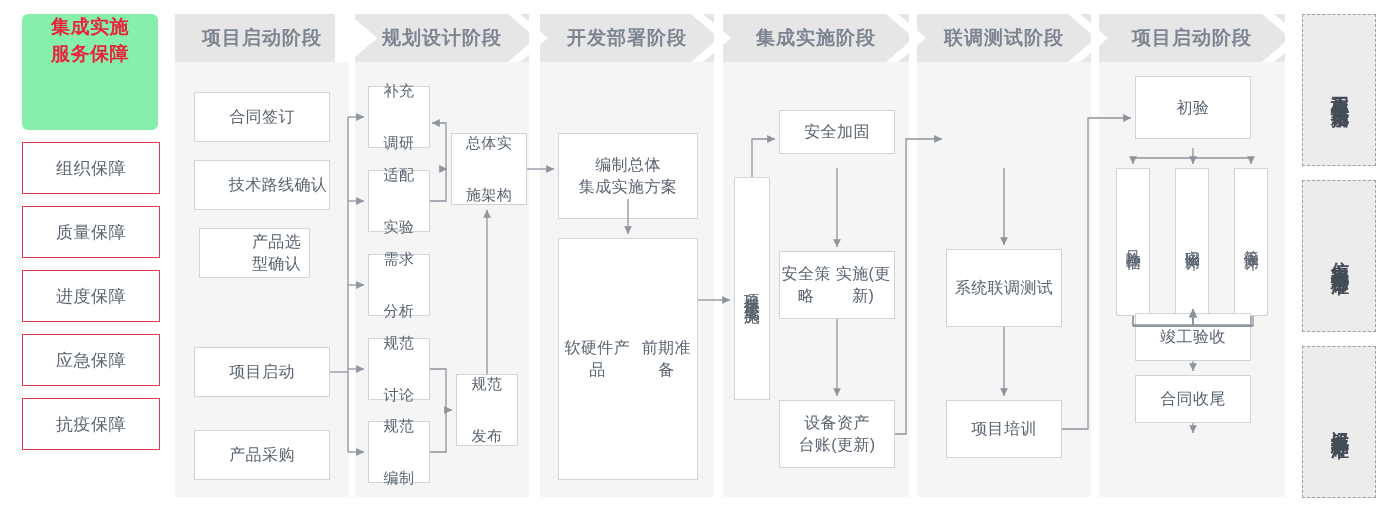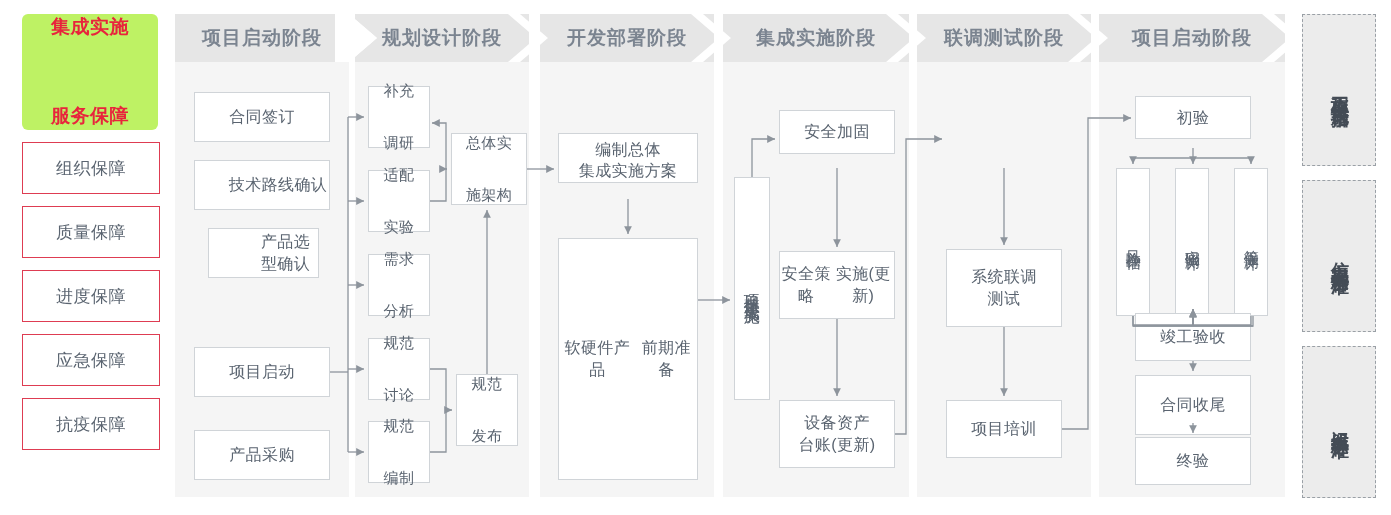--- a/index.html
+++ b/index.html
@@ -8,22 +8,22 @@
     background:#ffffff;
     font-family:"Liberation Sans","DejaVu Sans",sans-serif;
     color:#5a6470;
     overflow:hidden;
   }
   #root{position:relative;width:1391px;height:515px;}
 
   
   .left-col{position:absolute;left:22px;top:14px;width:136px;}
   .left-title{
-    width:136px;height:116px;background:#bef264;border-radius:6px;
-    display:flex;flex-direction:column;align-items:center;justify-content:space-between;
+    width:136px;height:116px;background:#86efac;border-radius:6px;
+    display:flex;flex-direction:column;align-items:center;justify-content:flex-start;
     color:#e8243c;font-weight:bold;font-size:19px;line-height:1.42;letter-spacing:.5px;
   }
   .left-item{
     width:136px;height:50px;margin-top:12px;background:#ffffff;
     border:1.4px solid #de3c52;
     display:flex;align-items:center;justify-content:center;
     font-size:17px;color:#5a6470;letter-spacing:.5px;
   }
 
   
@@ -80,21 +80,21 @@
     <div class="left-item">应急保障</div>
     <div class="left-item">抗疫保障</div>
   </div>
 
   <div class="phase" style="left:175px;width:174px;">
     <div class="phase-head">项目启动阶段</div>
     <div class="phase-body"></div>
   </div>
   <div class="node" style="left:194px;top:92px;width:136px;height:50px;">合同签订</div>
   <div class="node" style="left:194px;top:160px;width:136px;height:50px;padding-left:32px;">技术路线确认</div>
-  <div class="node" style="left:208px;top:228px;width:111px;height:50px;padding-left:44px;">产品选型确认</div>
+  <div class="node" style="left:199px;top:228px;width:111px;height:50px;padding-left:44px;">产品选型确认</div>
   <div class="node" style="left:194px;top:347px;width:136px;height:50px;">项目启动</div>
   <div class="node" style="left:194px;top:430px;width:136px;height:50px;">产品采购</div>
 
   <div class="phase" style="left:355px;width:174px;">
     <div class="phase-head">规划设计阶段</div>
     <div class="phase-body"></div>
   </div>
   <div class="node sm" style="left:368px;top:86px;width:62px;height:62px;flex-direction:column;">
     <span>补充</span>
     <span>调研</span>
@@ -121,21 +121,21 @@
   </div>
   <div class="node sm" style="left:451px;top:133px;width:76px;height:72px;flex-direction:column;">
     <span>总体实</span>
     <span>施架构</span>
   </div>
 
   <div class="phase" style="left:540px;width:174px;">
     <div class="phase-head">开发部署阶段</div>
     <div class="phase-body"></div>
   </div>
-  <div class="node" style="left:558px;top:133px;width:140px;height:50px;flex-direction:column;justify-content:flex-end;">
+  <div class="node" style="left:558px;top:133px;width:140px;height:86px;flex-direction:column;">
     <span>编制总体</span>
     <span>集成实施方案</span>
   </div>
   <div class="node" style="left:558px;top:238px;width:140px;height:242px;flex-direction:row;">
     <span>软硬件产品</span>
     <span>前期准备</span>
   </div>
 
   <div class="phase" style="left:723px;width:186px;">
     <div class="phase-head">集成实施阶段</div>
@@ -149,37 +149,36 @@
   </div>
   <div class="node" style="left:779px;top:400px;width:116px;height:68px;flex-direction:column;">
     <span>设备资产</span>
     <span>台账(更新)</span>
   </div>
 
   <div class="phase" style="left:917px;width:174px;">
     <div class="phase-head">联调测试阶段</div>
     <div class="phase-body"></div>
   </div>
-  <div class="node" style="left:946px;top:249px;width:116px;height:78px;flex-direction:column;">
+  <div class="node" style="left:946px;top:249px;width:116px;height:78px;flex-direction:row;">
     <span>系统联调</span>
     <span>测试</span>
   </div>
   <div class="node" style="left:946px;top:400px;width:116px;height:58px;">项目培训</div>
 
   <div class="phase" style="left:1099px;width:186px;">
     <div class="phase-head">项目启动阶段</div>
     <div class="phase-body"></div>
   </div>
-  <div class="node" style="left:1135px;top:96px;width:116px;height:43px;">初验</div>
+  <div class="node" style="left:1135px;top:76px;width:116px;height:63px;">初验</div>
   <div class="node vert" style="left:1116px;top:168px;width:34px;height:148px;font-size:15px;">风险评估</div>
   <div class="node vert" style="left:1175px;top:168px;width:34px;height:148px;font-size:15px;">密码测评</div>
   <div class="node vert" style="left:1234px;top:168px;width:34px;height:148px;font-size:15px;">等保测评</div>
   <div class="node" style="left:1135px;top:313px;width:116px;height:48px;">竣工验收</div>
-  <div class="node" style="left:1135px;top:375px;width:116px;height:60px;">合同收尾</div>
-  <div class="node" style="left:1135px;top:437px;width:116px;height:48px;">终验</div>
+  <div class="node" style="left:1135px;top:375px;width:116px;height:48px;">合同收尾</div>
 
   <div class="guide" style="top:14px;height:152px;">
     <span class="guide-text">工程项目实施指引</span>
   </div>
   <div class="guide" style="top:180px;height:152px;">
     <span class="guide-text">信息安全保密标准</span>
   </div>
   <div class="guide" style="top:346px;height:152px;">
     <span class="guide-text">运维服务标准</span>
   </div>

